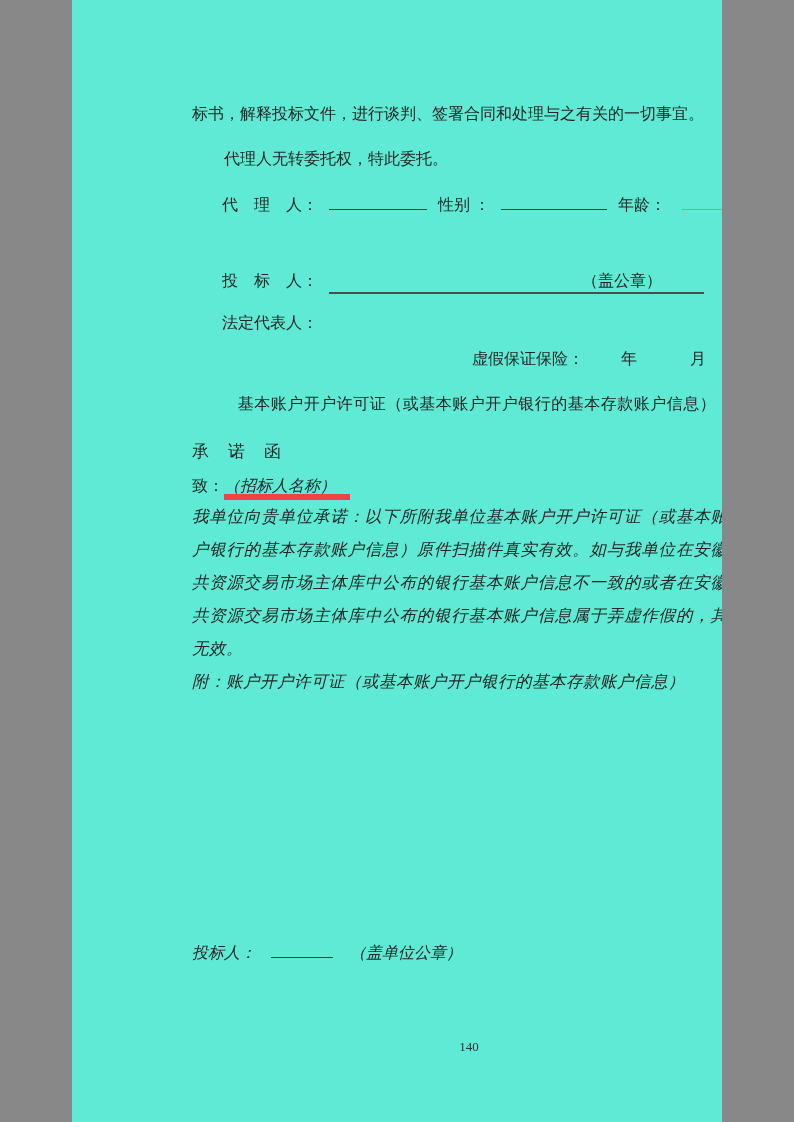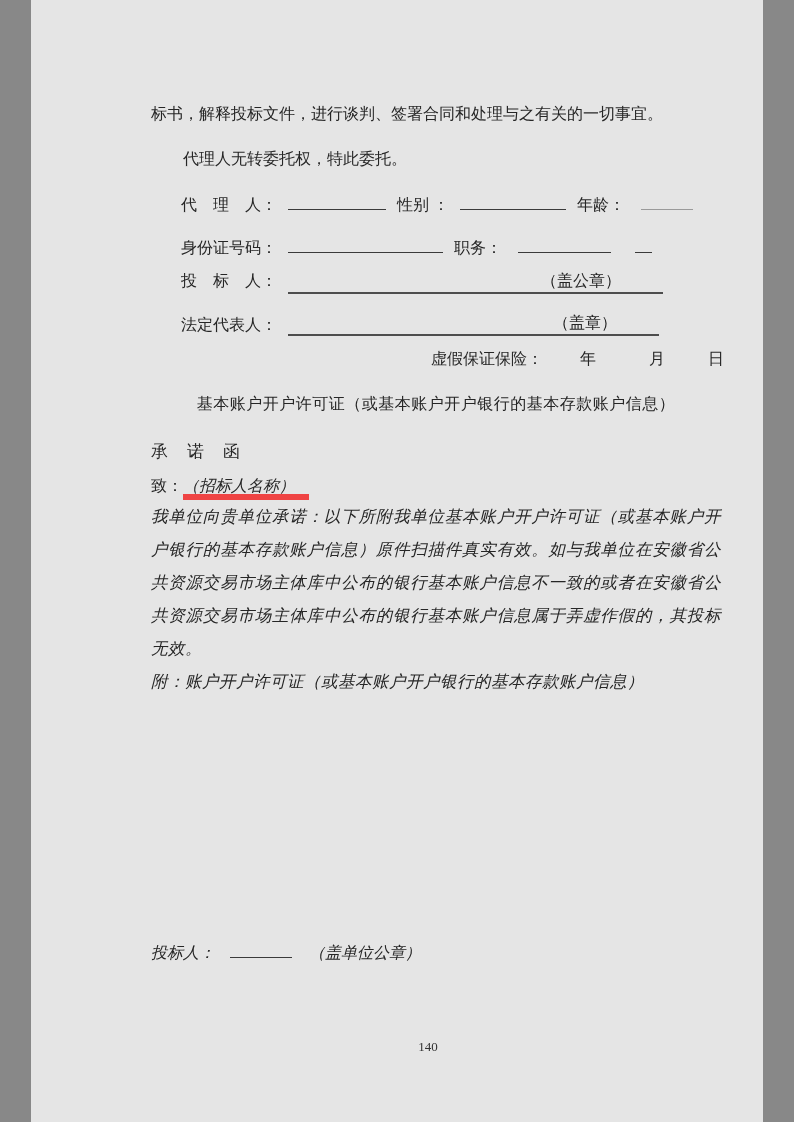--- a/index.html
+++ b/index.html
@@ -1,20 +1,20 @@
 <!DOCTYPE html>
 <html><head>
 <meta charset="utf-8">
 <style>
   html,body{margin:0;padding:0;background:#888;}
   .page{
     position:relative;
-    width:732px;height:1122px;
+    width:650px;height:1122px;
     margin:0 auto;
-    background:#e5e5e5;
+    background:#5eead4;
     font-family:"Liberation Serif","DejaVu Serif",serif;
     color:#262626;
     overflow:hidden;
   }
   .abs{position:absolute;}
   .content-left{left:120px;}
   .serif{font-family:"Liberation Serif","DejaVu Serif",serif;}
   .kai{font-family:"Liberation Serif","DejaVu Serif",serif;font-style:italic;}
   .bold-sans{font-family:"Liberation Sans","DejaVu Sans",sans-serif;font-weight:normal;}
   .t16{font-size:16px;}
@@ -47,36 +47,28 @@
 
   <div class="abs row serif" style="top:193px;left:150px;">
     <span class="lbl">代　理　人：</span>
     <span class="u" style="width:98px;"></span>
     <span class="lbl">性别 ：</span>
     <span class="u" style="width:106px;"></span>
     <span class="lbl">年龄：</span>
     <span class="u u-light" style="width:52px;margin-left:5px;"></span>
   </div>
 
-  <div class="abs row serif" style="top:236px;left:150px;">
-    <span class="lbl">身份证号码：</span>
-    <span class="u" style="width:155px;"></span>
-    <span class="lbl">职务：</span>
-    <span class="u" style="width:93px;margin-left:5px;"></span>
-    <span class="u" style="width:17px;margin-left:13px;"></span>
-  </div>
 
   <div class="abs row serif" style="top:271px;left:150px;width:482px;">
     <span class="lbl">投　标　人：</span>
     <span class="fill"><span>（盖公章）</span></span>
   </div>
 
   <div class="abs row serif" style="top:313px;left:150px;width:478px;align-items:flex-end;">
     <span class="lbl">法定代表人：</span>
-    <span class="fill"><span>（盖章）</span></span>
   </div>
 
   <div class="abs serif t16 date-row" style="top:349px;left:400px;white-space:nowrap;">
     <span>虚假保证保险：</span>
     <span style="margin-left:33px;">年</span>
     <span style="margin-left:49px;">月</span>
     <span style="margin-left:39px;">日</span>
   </div>
 
   <div class="abs content-left bold-sans title-line" style="top:394px;">基本账户开户许可证（或基本账户开户银行的基本存款账户信息）</div>

